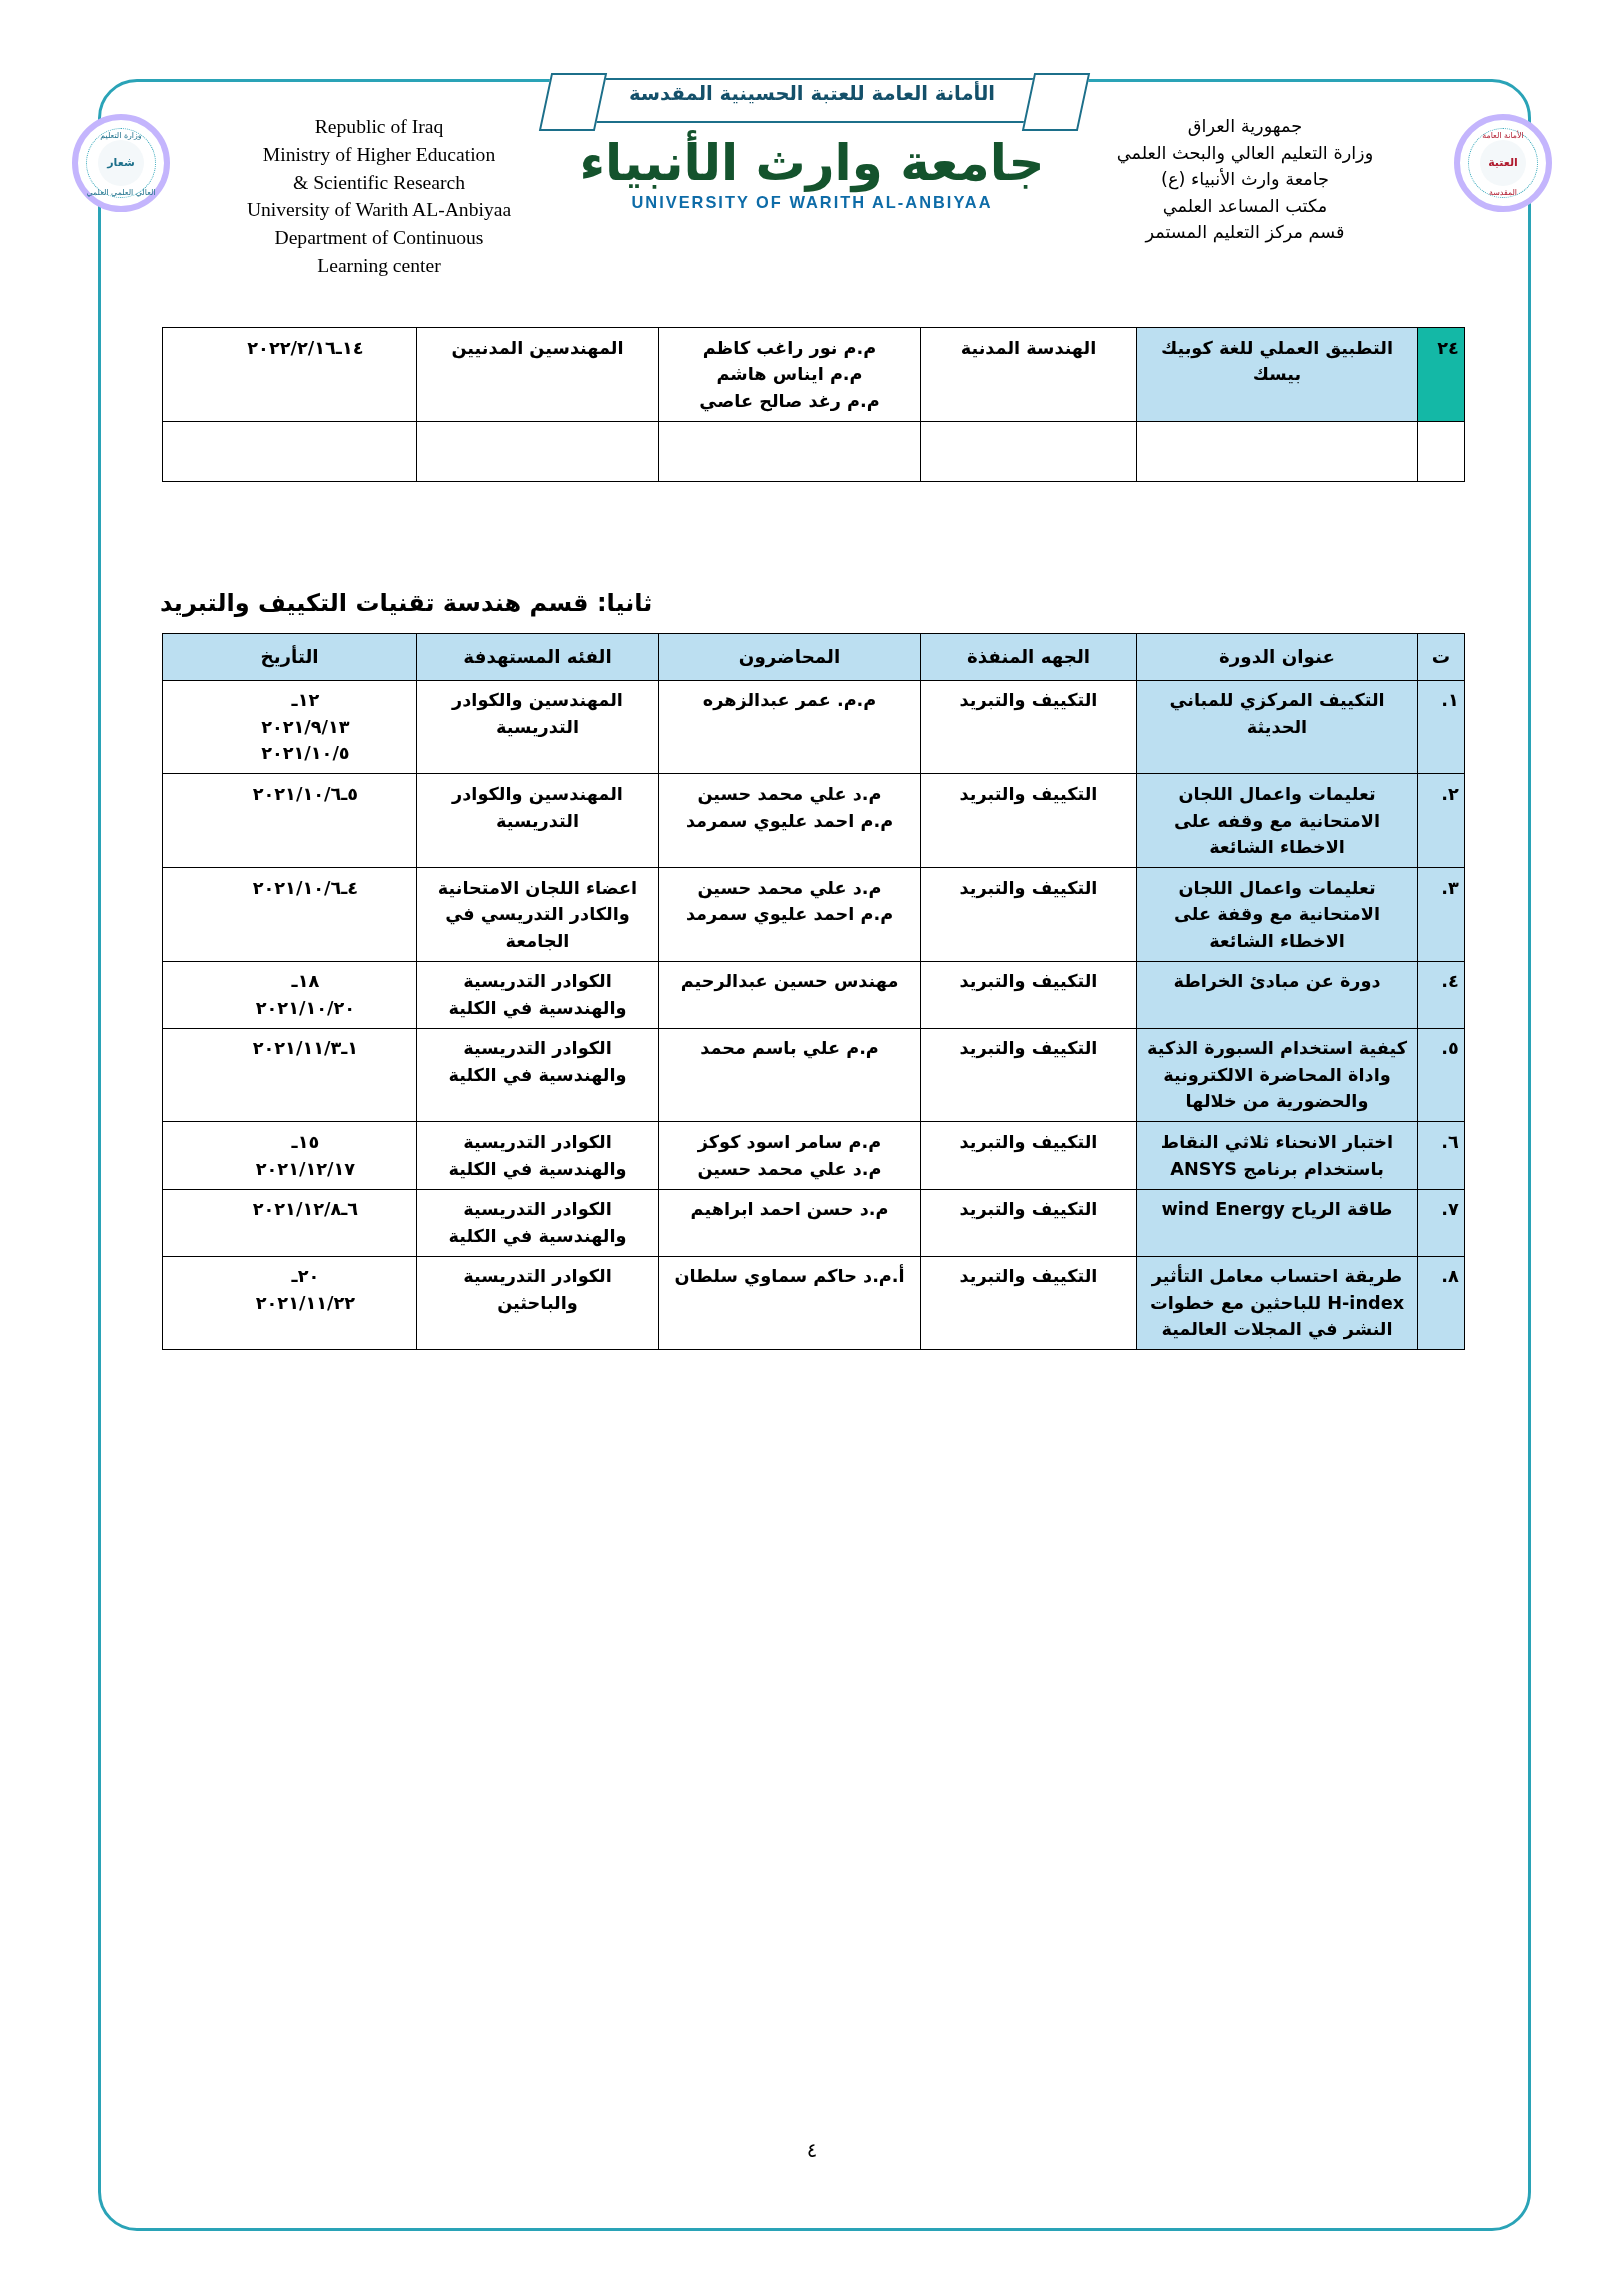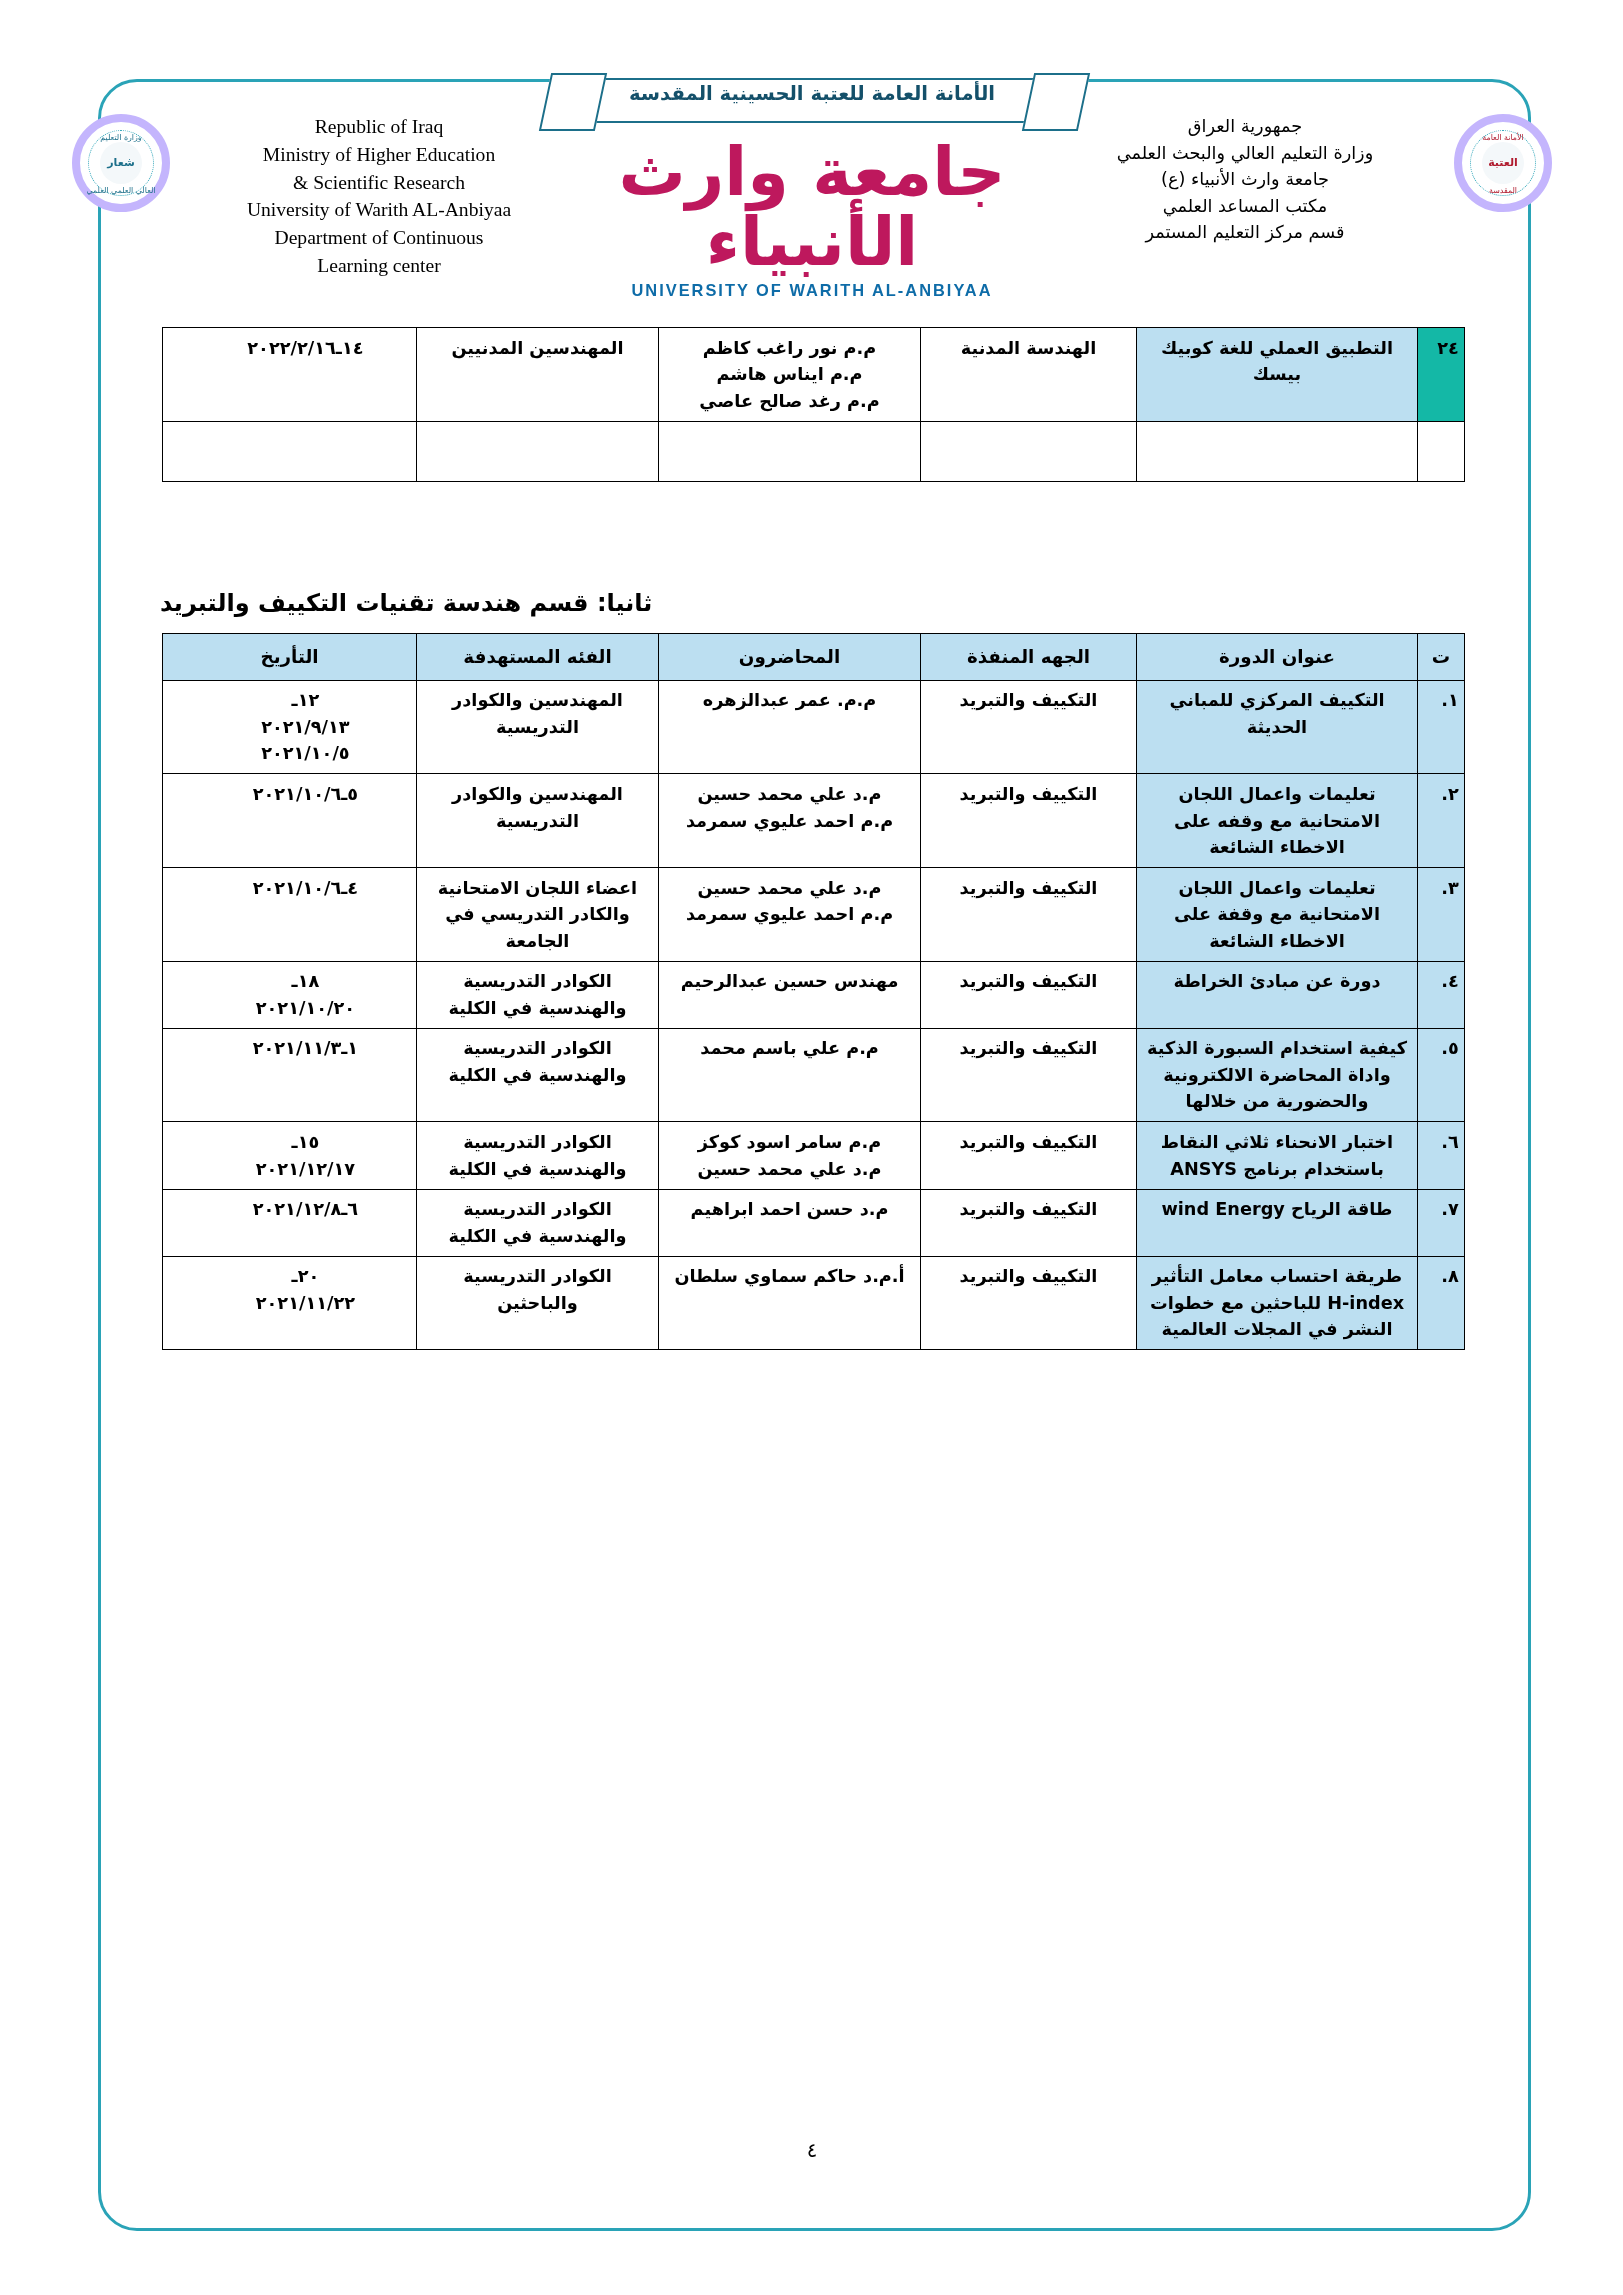--- a/index.html
+++ b/index.html
@@ -92,23 +92,23 @@
     color: #14506a;
     letter-spacing: -0.7px;
     z-index: 3;
   }
 
   .logo-wordmark {
     margin-top: 2.6px;
   }
   .logo-arabic {
     font-family: "DejaVu Sans", sans-serif;
-    font-size: 67px;
-    font-weight: bold;
-    color: #be185d;
+    font-size: 50px;
+    font-weight: bold;
+    color: #14532d;
     line-height: 1.05;
     letter-spacing: -2.6px;
   }
   .logo-latin {
     font-family: "Liberation Sans", sans-serif;
     font-size: 16.4px;
     font-weight: bold;
     color: #0e6ca8;
     letter-spacing: 2px;
     margin-top: 3.9px;
@@ -138,21 +138,21 @@
     line-height: 1.5;
     color: #000000;
   }
 
   .seal {
     position: absolute;
     top: 52px;
     width: 98px;
     height: 98px;
     border-radius: 50%;
-    border: 8px solid #c4b5fd;
+    border: 6px solid #c4b5fd;
     box-sizing: border-box;
     background: #ffffff;
   }
   .seal.left { left: 72px; }
   .seal.right { right: 72px; }
   .seal-ring {
     position: absolute;
     left: 7.9px; top: 7.9px; right: 7.9px; bottom: 7.9px;
     border-radius: 50%;
     border: 1.3px dotted #2aa3b7;

